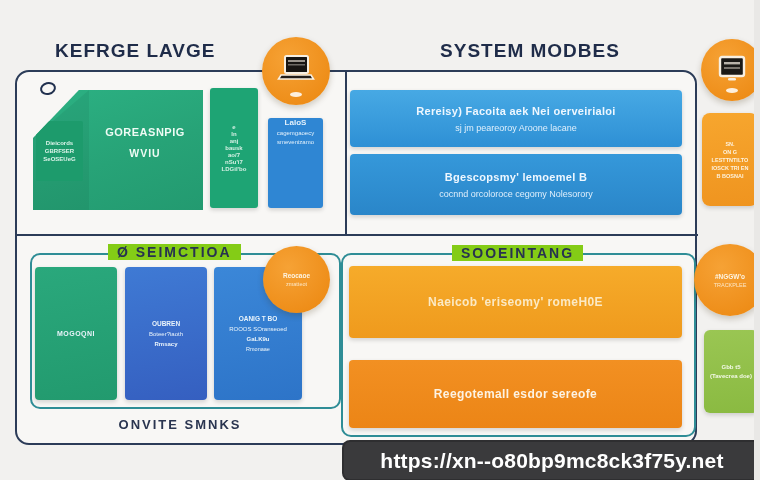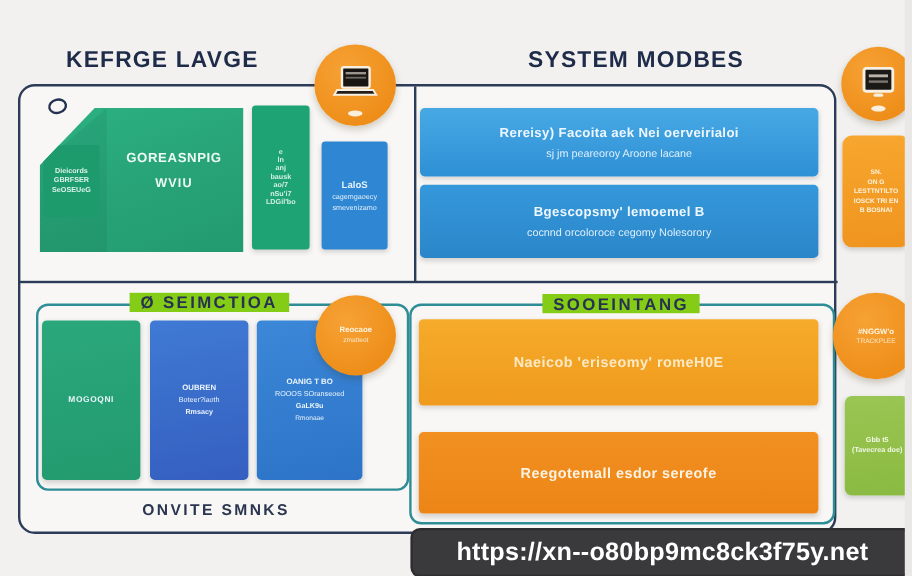--- a/index.html
+++ b/index.html
@@ -22,21 +22,21 @@
   .big-green .fold{position:absolute;left:0;top:0;width:33%;height:100%;background:rgba(0,40,25,.07);
     clip-path:polygon(0 40%,100% 0,100% 100%,0 100%);}
   .big-green .blocktitle{position:absolute;left:58px;top:36px;width:108px;text-align:center;color:#eefbf4;font-weight:700;}
   .big-green .blocktitle .l1{font-size:11px;letter-spacing:.5px;}
   .big-green .blocktitle .l2{font-size:10.5px;margin-top:9px;letter-spacing:1px;}
   .chip{position:absolute;left:3px;top:31px;width:47px;height:60px;background:#1d9b6c;border-radius:2px;
     display:flex;flex-direction:column;align-items:center;justify-content:center;gap:2px;color:#dcf4ea;font-size:6px;font-weight:700;text-align:center;}
   .tall-bar{left:210px;top:88px;width:48px;height:120px;background:#1ea474;border-radius:3px;
     display:flex;flex-direction:column;align-items:center;justify-content:center;gap:1px;color:#d5f0e4;font-size:6px;font-weight:700;text-align:center;}
   .small-blue{left:268px;top:118px;width:55px;height:90px;background:#2f86d3;border-radius:3px;
-    display:flex;flex-direction:column;align-items:center;justify-content:center;gap:3px;color:#e3f1fc;text-align:center;}
+    display:flex;flex-direction:column;align-items:center;gap:3px;color:#e3f1fc;text-align:center;}
   .small-blue .b1{font-size:8px;font-weight:700;}
   .small-blue .b2,.small-blue .b3{font-size:6px;}
   
   .badge{border-radius:50%;background:radial-gradient(circle at 38% 32%,#f6a235,#ee8d18 75%);display:flex;flex-direction:column;align-items:center;justify-content:center;box-shadow:0 3px 6px rgba(60,40,0,.22);}
   .badge-laptop{left:262px;top:37px;width:68px;height:68px;z-index:5;}
   .badge-monitor{left:701px;top:39px;width:62px;height:62px;z-index:5;}
   .badge-mid{left:263px;top:246px;width:67px;height:67px;z-index:5;color:#fdf4e2;text-align:center;}
   .badge-mid .l1{font-size:6.5px;font-weight:800;}
   .badge-mid .l2{font-size:5.5px;margin-top:2px;opacity:.85;}
   .badge-rail{left:694px;top:244px;width:72px;height:72px;z-index:5;color:#fdf4e2;text-align:center;}

